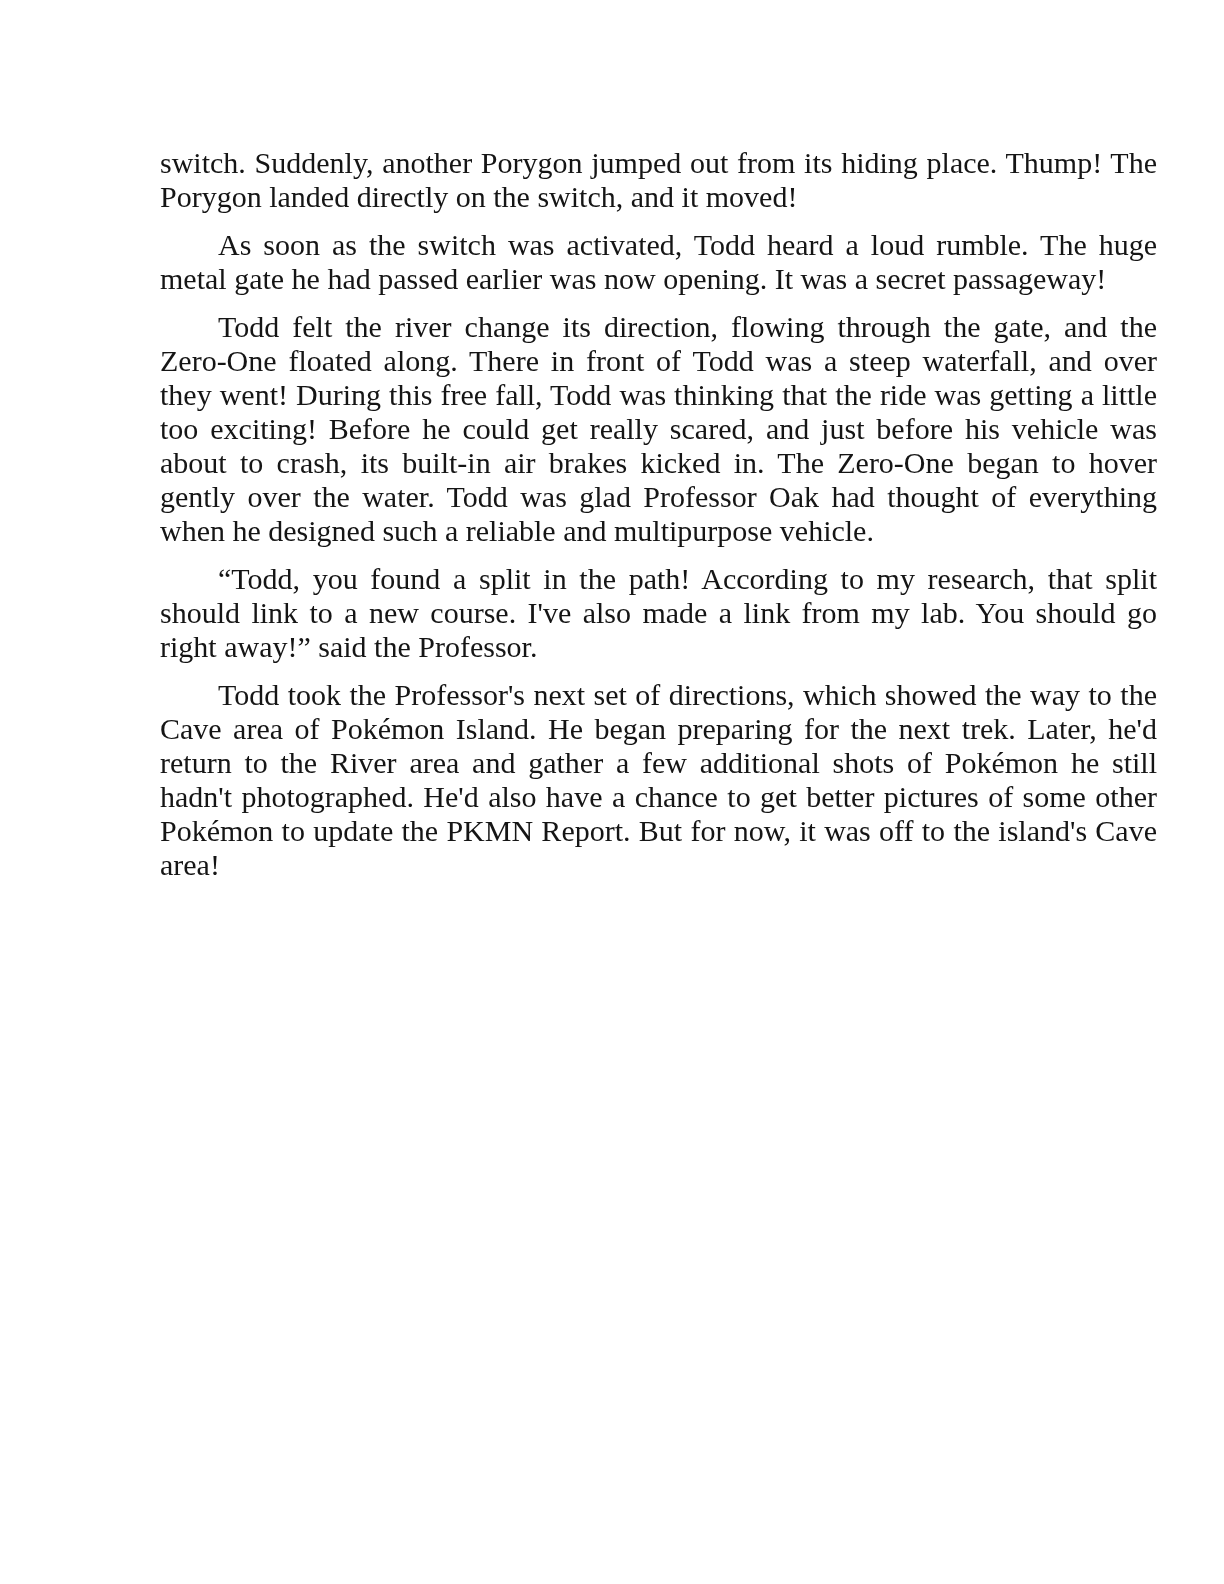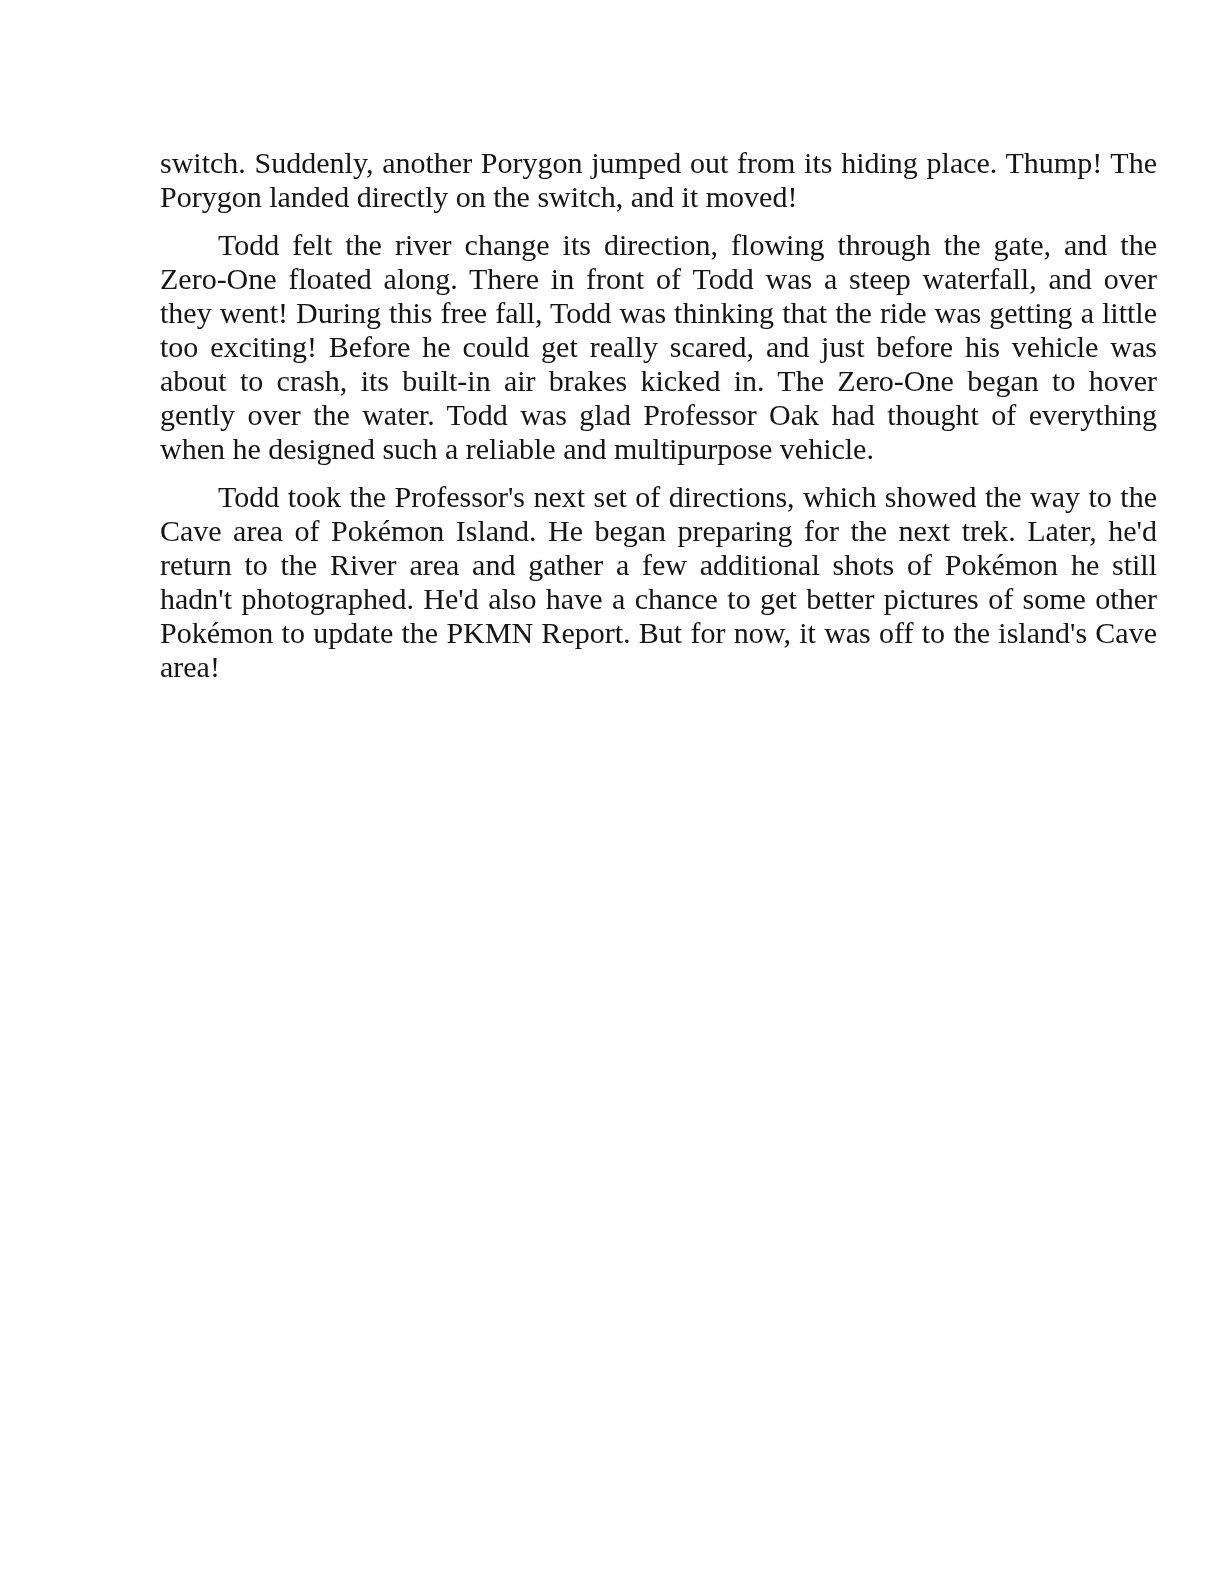--- a/index.html
+++ b/index.html
@@ -31,16 +31,18 @@
   .page-text p.no-indent {
     text-indent: 0;
   }
 </style>
 </head>
 <body>
 
 <main class="page">
   <section class="page-text">
       <p class="no-indent">switch. Suddenly, another Porygon jumped out from its hiding place. Thump! The Porygon landed directly on the switch, and it moved!</p>
+      <p>As soon as the switch was activated, Todd heard a loud rumble. The huge metal gate he had passed earlier was now opening. It was a secret passageway!</p>
       <p>Todd felt the river change its direction, flowing through the gate, and the Zero-One floated along. There in front of Todd was a steep waterfall, and over they went! During this free fall, Todd was thinking that the ride was getting a little too exciting! Before he could get really scared, and just before his vehicle was about to crash, its built-in air brakes kicked in. The Zero-One began to hover gently over the water. Todd was glad Professor Oak had thought of everything when he designed such a reliable and multipurpose vehicle.</p>
+      <p>“Todd, you found a split in the path! According to my research, that split should link to a new course. I've also made a link from my lab. You should go right away!” said the Professor.</p>
       <p>Todd took the Professor's next set of directions, which showed the way to the Cave area of Pokémon Island. He began preparing for the next trek. Later, he'd return to the River area and gather a few additional shots of Pokémon he still hadn't photographed. He'd also have a chance to get better pictures of some other Pokémon to update the PKMN Report. But for now, it was off to the island's Cave area!</p>
     </section>
 </main>
 
 </body></html>

